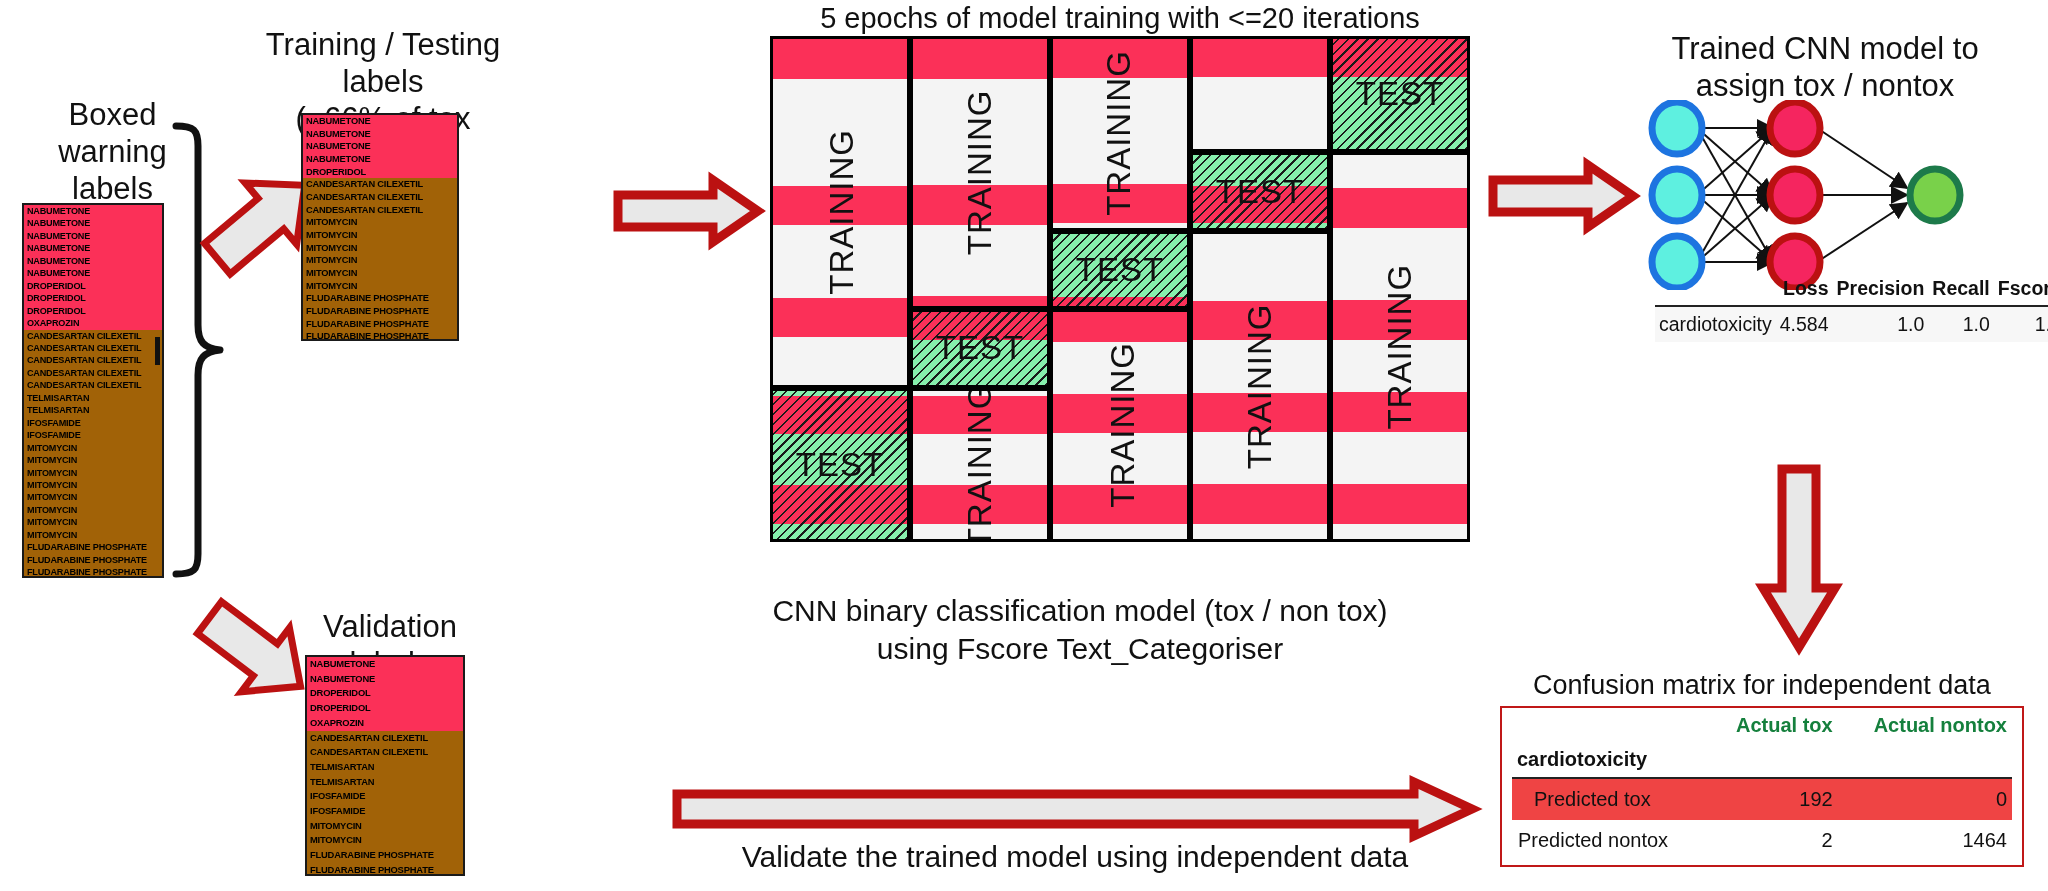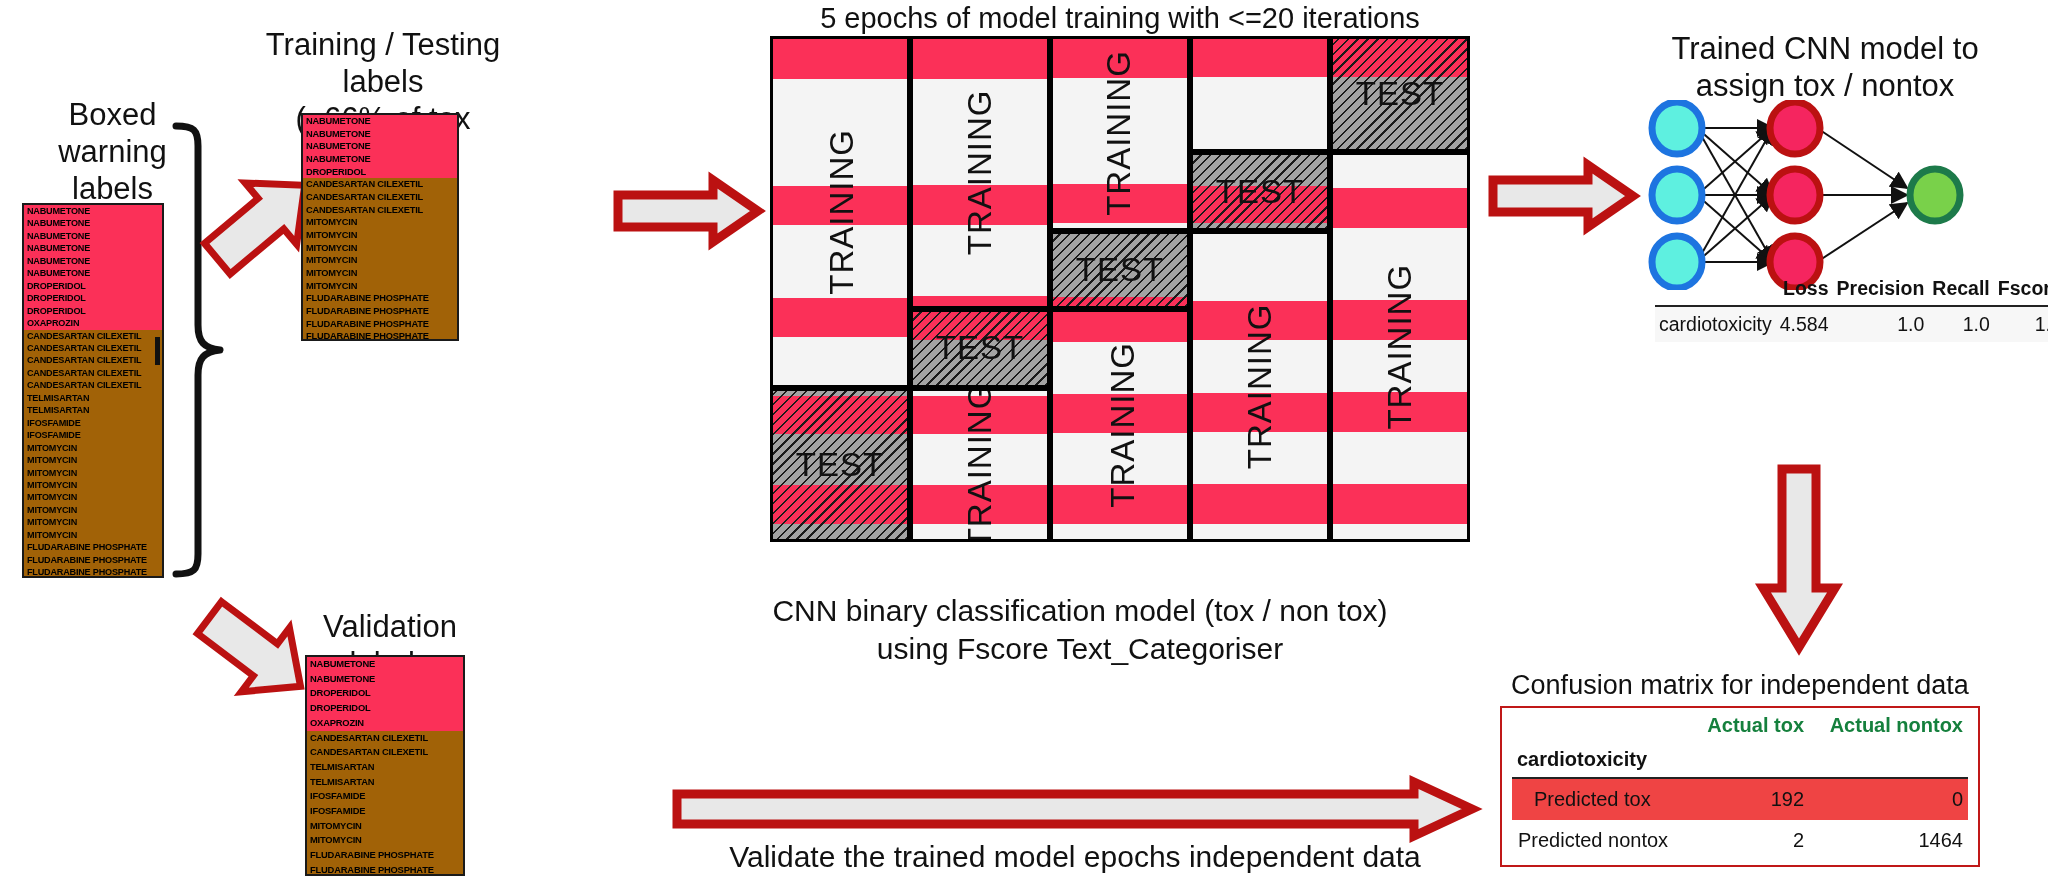--- a/index.html
+++ b/index.html
@@ -26,21 +26,21 @@
   
   .arrowsvg{overflow:visible;}
   .ar-body{fill:#e8e8e8;stroke:#bb1111;stroke-width:9;stroke-linejoin:miter;}
   .ar-body2{fill:#e8e8e8;stroke:#bb1111;stroke-width:7;stroke-linejoin:miter;}
 
   
   #cvgrid{left:770px;top:36px;width:700px;height:506px;}
   #cvgrid .colwrap{position:absolute;top:0;bottom:0;}
   .cell{position:absolute;left:0;right:0;box-sizing:border-box;border:3px solid #000;overflow:hidden;}
   .cell.train{background:#f4f4f4;}
-  .cell.test{background:#a3a3a3;}
+  .cell.test{background:#86efac;}
   .stripes{position:absolute;left:0;right:0;top:0;bottom:0;pointer-events:none;}
   .stripe{position:absolute;left:0;right:0;background:#fb3058;}
   .hatch{position:absolute;left:0;right:0;top:0;bottom:0;
     background-image:repeating-linear-gradient(-45deg,#1a1a1a 0px,#1a1a1a 1.6px,rgba(0,0,0,0) 1.6px,rgba(0,0,0,0) 7px);}
   .celltext{position:absolute;left:0;right:0;top:0;bottom:0;display:flex;
     align-items:center;justify-content:center;font-size:33px;letter-spacing:1px;color:#111;}
   .celltext.vert{writing-mode:vertical-rl;transform:rotate(180deg);}
 
   
   #nnet{left:1645px;top:100px;width:360px;height:190px;}
@@ -48,21 +48,21 @@
   
   #metrics{left:1655px;top:275px;width:385px;}
   #metrics table{border-collapse:collapse;width:100%;font-size:19.5px;}
   #metrics th{font-weight:bold;text-align:right;padding:2px 4px 5px 4px;color:#111;}
   #metrics th.lead{text-align:left;}
   #metrics tr.hdr th{border-bottom:2.5px solid #222;}
   #metrics td{text-align:right;padding:6px 4px;background:#f7f7f7;color:#111;}
   #metrics td.lead{text-align:left;}
 
   
-  #cmwrap{left:1500px;top:670px;width:480px;}
+  #cmwrap{left:1500px;top:670px;width:524px;}
   #cmtitle{font-size:27px;text-align:center;color:#111;}
   #cmbox{margin-top:5px;border:2px solid #c01818;box-sizing:border-box;padding:0 10px 4px 10px;}
   #cmbox table{border-collapse:collapse;width:100%;font-size:20px;}
   #cmbox th{font-weight:bold;text-align:right;padding:6px 5px 4px 5px;color:#15803d;}
   #cmbox th.lead{text-align:left;}
   #cmbox tr.grp td{font-weight:bold;text-align:left;padding:7px 5px 6px 5px;border-bottom:2px solid #222;}
   #cmbox td{text-align:right;padding:9px 5px;color:#111;}
   #cmbox td.lead{text-align:left;padding-left:22px;}
   #cmbox tr.r0 td{background:#ef4444;}
   #cmbox tr.r1 td{background:#fff;}
@@ -366,21 +366,21 @@
 </div>
 
 <svg class="abs arrowsvg" style="left:1755px;top:463px;" width="88" height="190" viewBox="0 0 88 190">
   <path class="ar-body" d="M 27 6 L 61 6 L 61 125 L 80 125 L 44 184 L 8 125 L 27 125 Z"></path>
 </svg>
 
 <svg class="abs arrowsvg" style="left:672px;top:778px;" width="805" height="62" viewBox="0 0 805 62">
   <path class="ar-body" d="M 5 16 L 742 16 L 742 4 L 800 31 L 742 58 L 742 46 L 5 46 Z"></path>
 </svg>
 <div class="abs ttl" id="t-validate" style="left:620px;top:838px;width:910px;font-size:30px;">
-    <div>Validate the trained model epochs independent data</div>
+    <div>Validate the trained model using independent data</div>
   </div>
 
 <div class="abs" id="cmwrap">
   <div id="cmtitle">Confusion matrix for independent data</div>
   <div id="cmbox">
     <table>
       <thead>
         <tr>
           <th class="lead"></th>
           <th>Actual tox</th>

